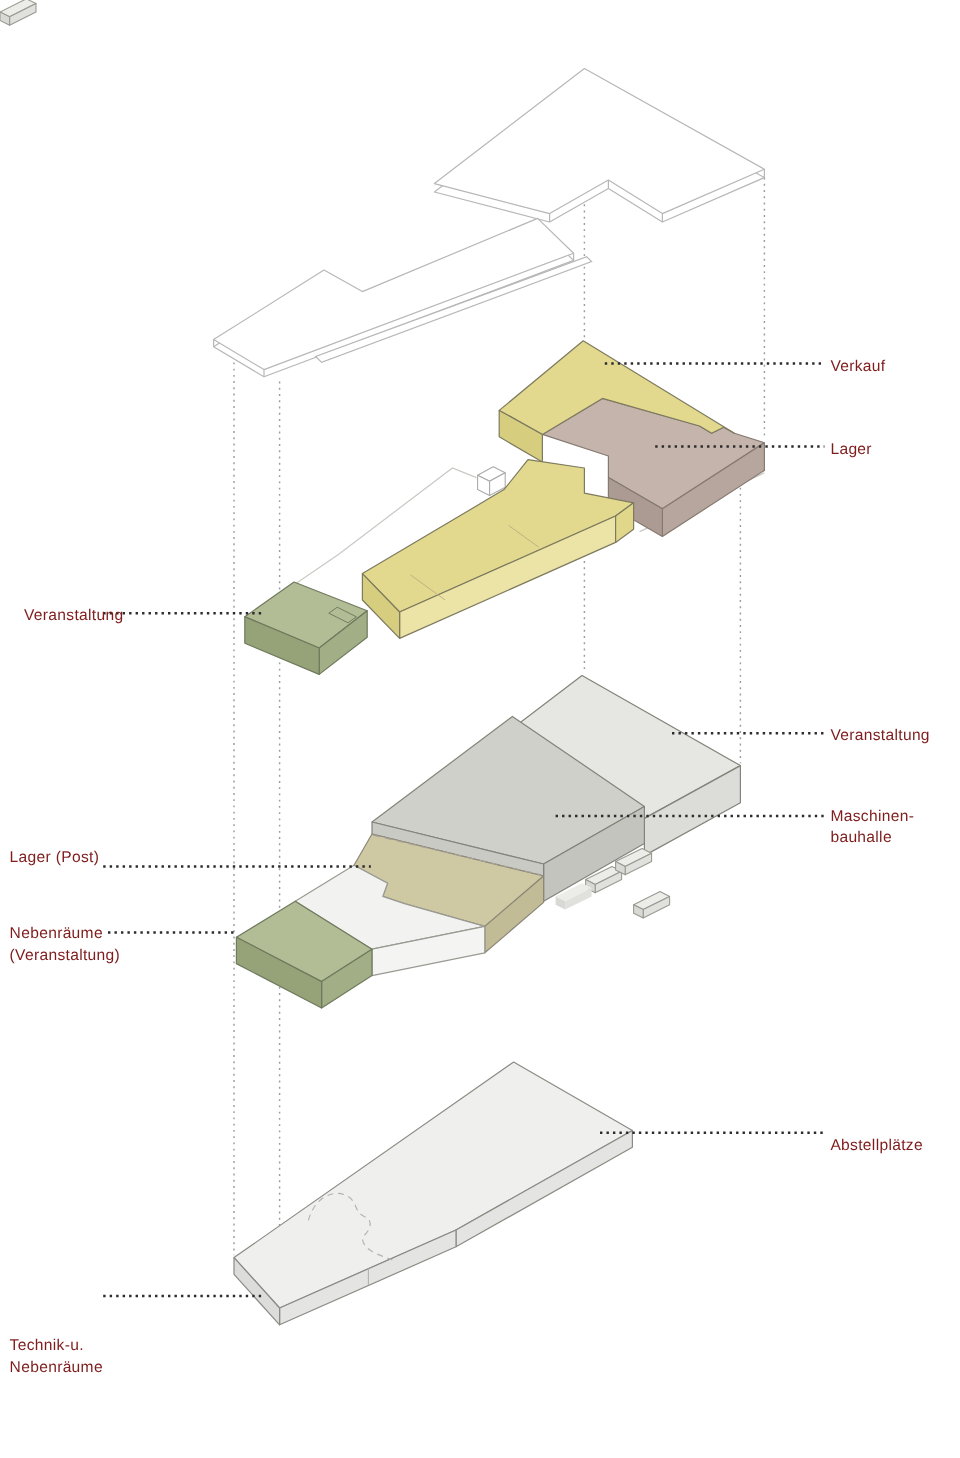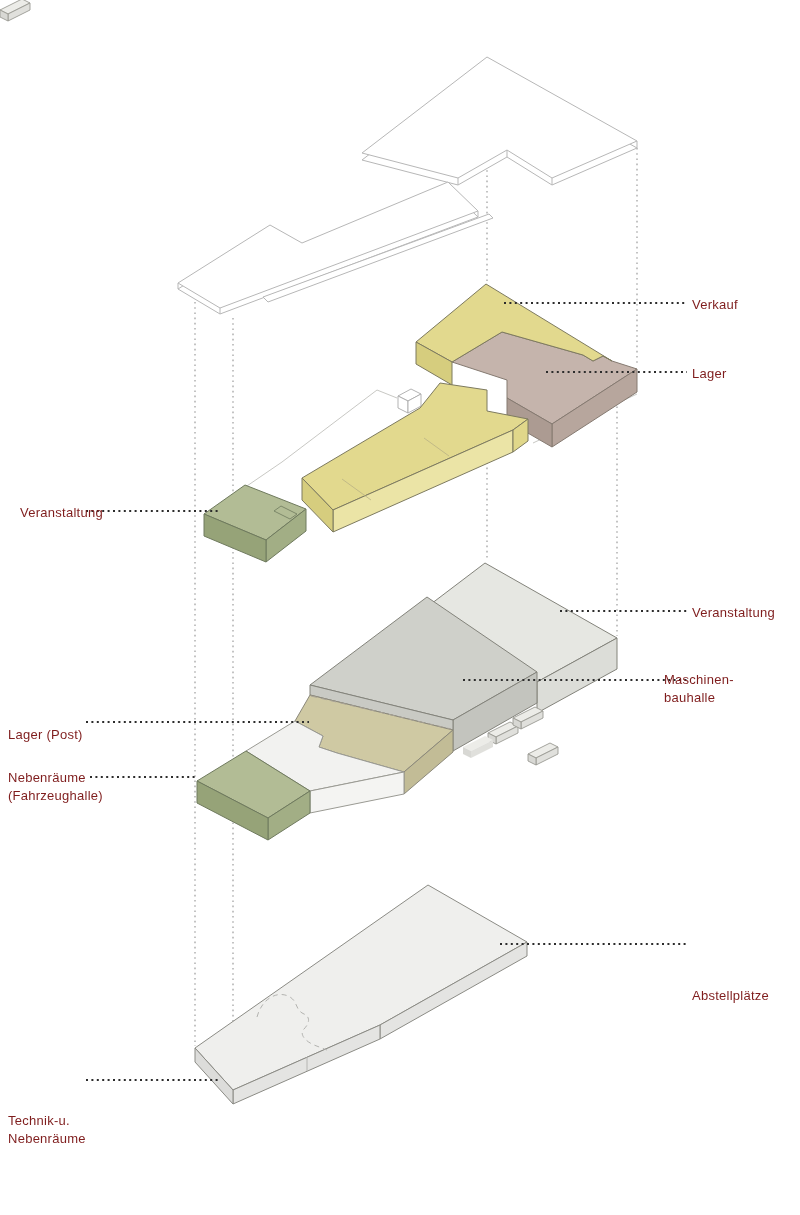--- a/index.html
+++ b/index.html
@@ -152,32 +152,32 @@
 </div>
 <div class="lbl" style="left:692px;top:365px">
   <span>Lager</span>
 </div>
 <div class="lbl" style="left:20px;top:504px">
   <span>Veranstaltung</span>
 </div>
 <div class="lbl" style="left:692px;top:604px">
   <span>Veranstaltung</span>
 </div>
-<div class="lbl" style="left:664px;top:671px">
+<div class="lbl" style="left:692px;top:671px">
   <span>Maschinen-</span>
   <span>bauhalle</span>
 </div>
-<div class="lbl" style="left:8px;top:726px">
+<div class="lbl" style="left:8px;top:705px">
   <span>Lager (Post)</span>
 </div>
 <div class="lbl" style="left:8px;top:769px">
   <span>Nebenräume</span>
-  <span>(Fahrzeughalle)</span>
+  <span>(Veranstaltung)</span>
 </div>
-<div class="lbl" style="left:692px;top:987px">
+<div class="lbl" style="left:692px;top:945px">
   <span>Abstellplätze</span>
 </div>
 <div class="lbl" style="left:8px;top:1112px">
   <span>Technik-u.</span>
   <span>Nebenräume</span>
 </div>
 
 </div>
 
 </body></html>

